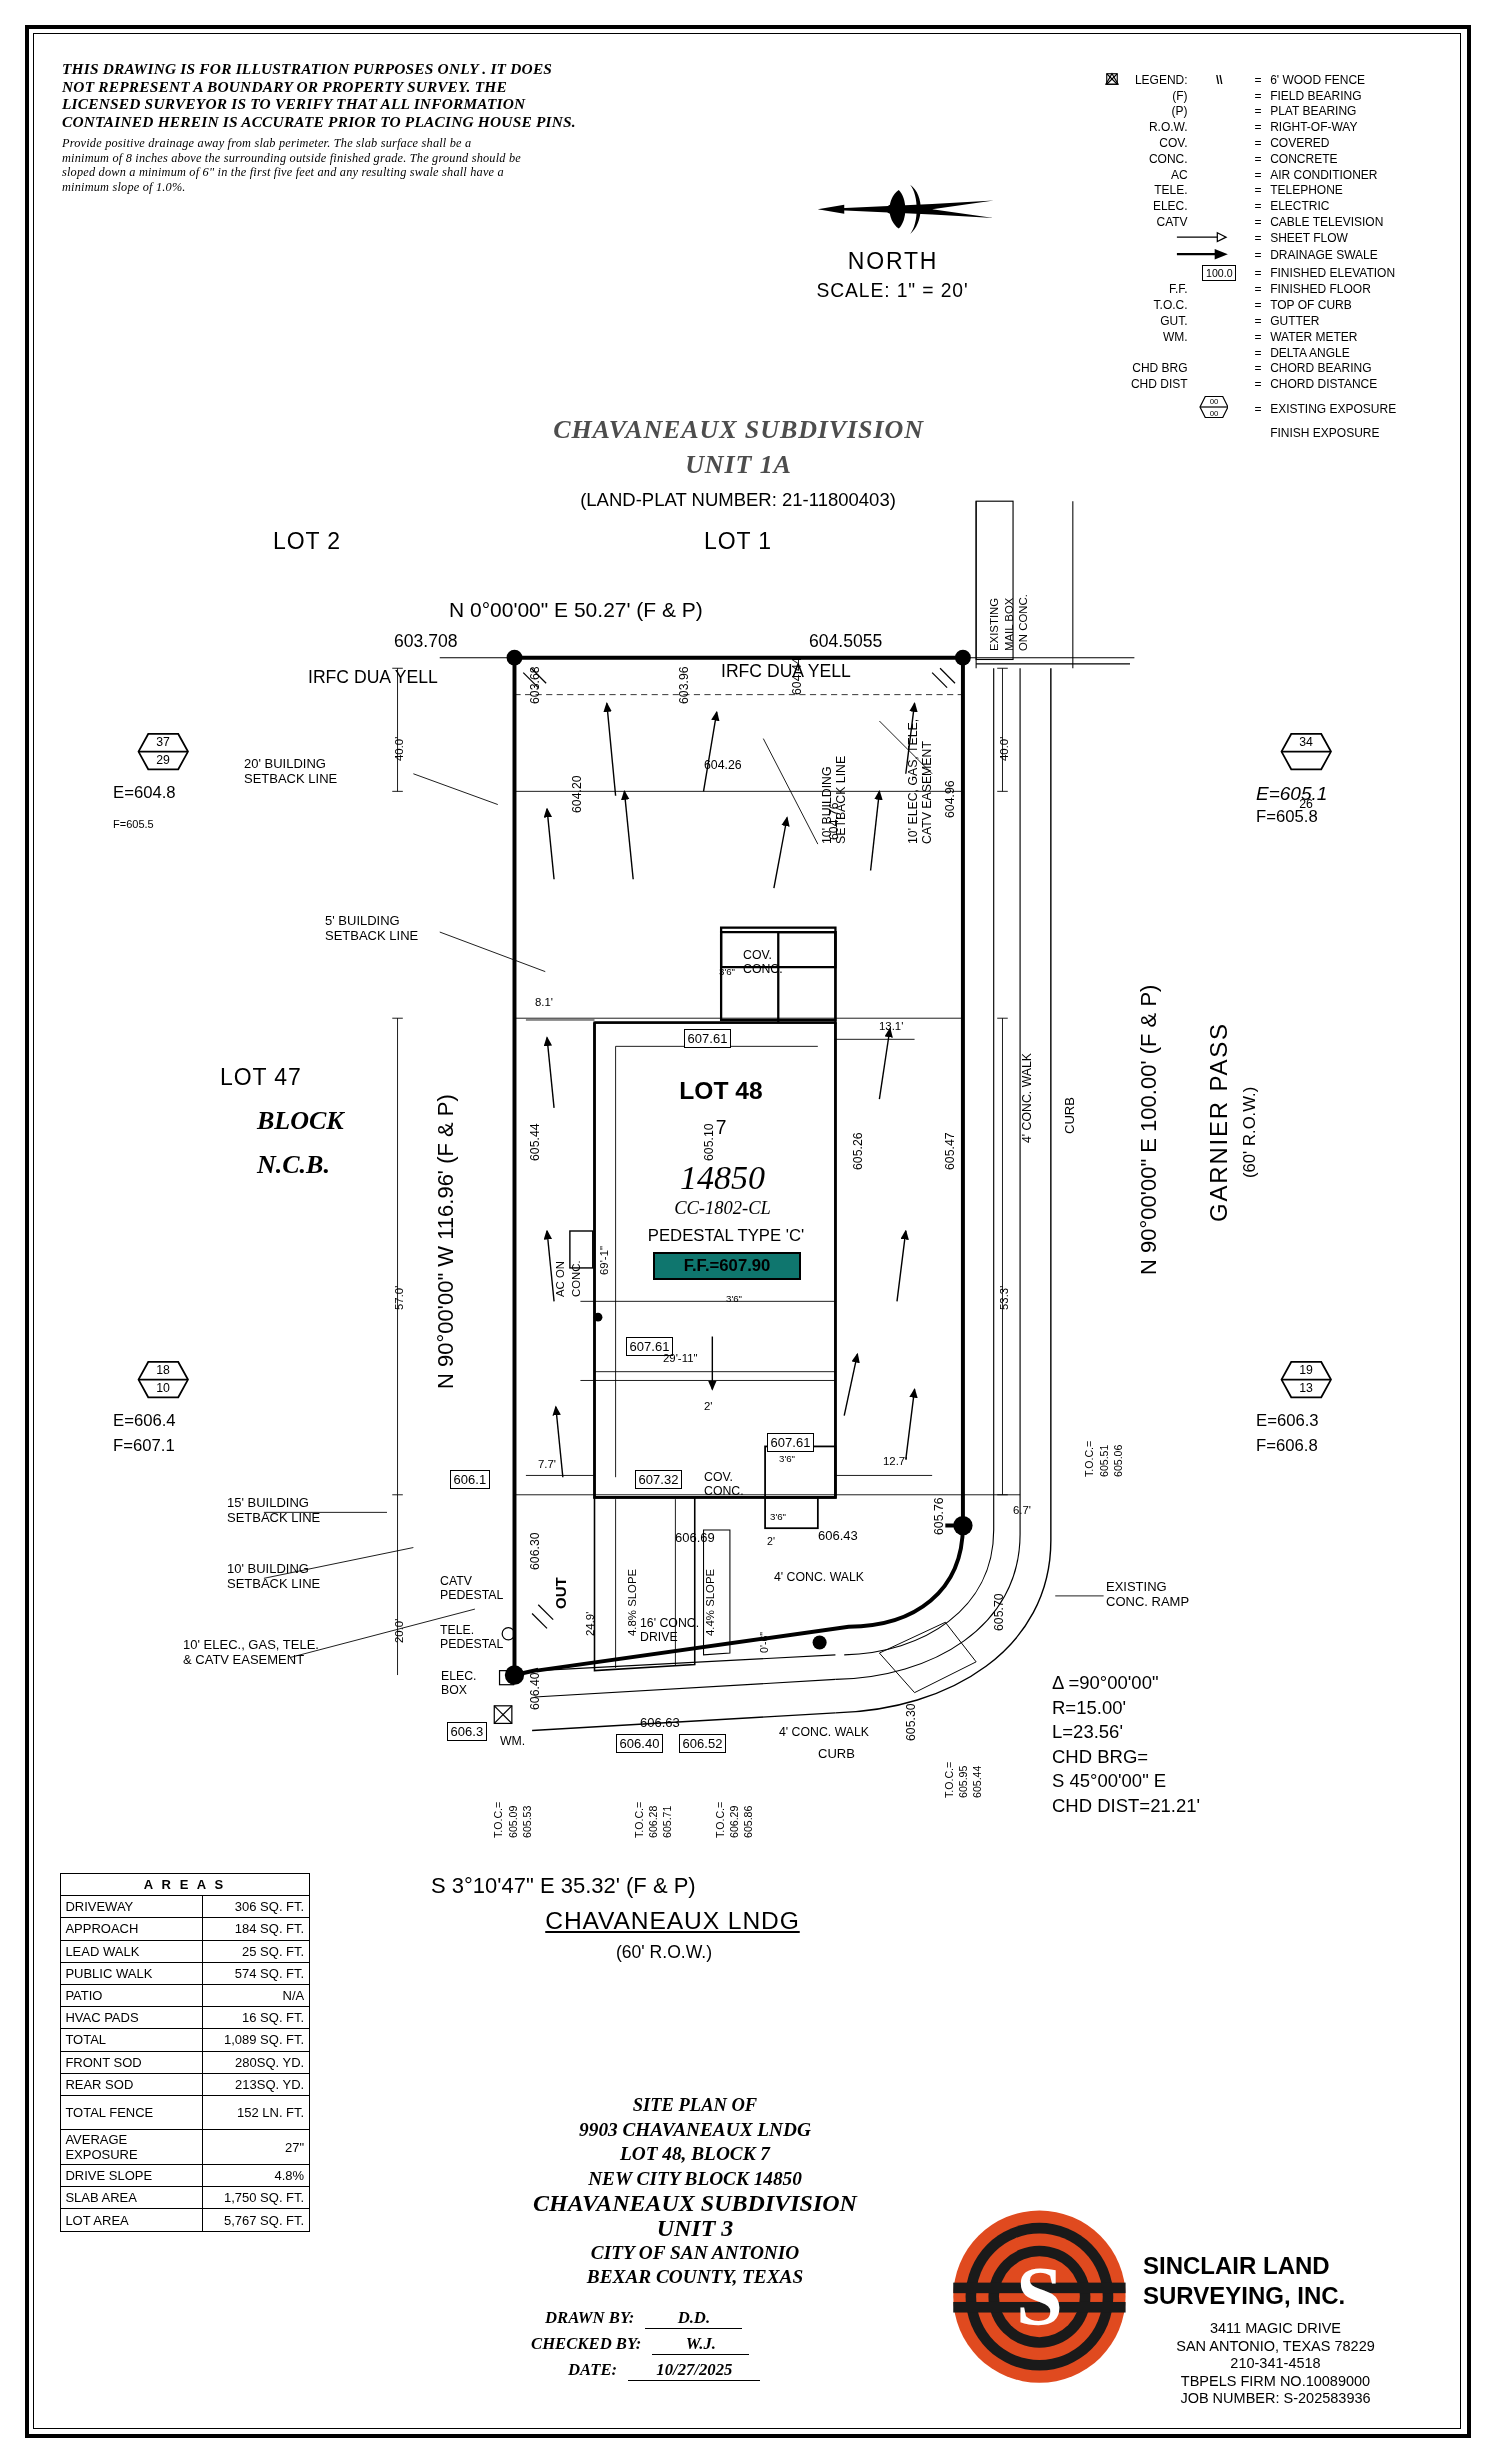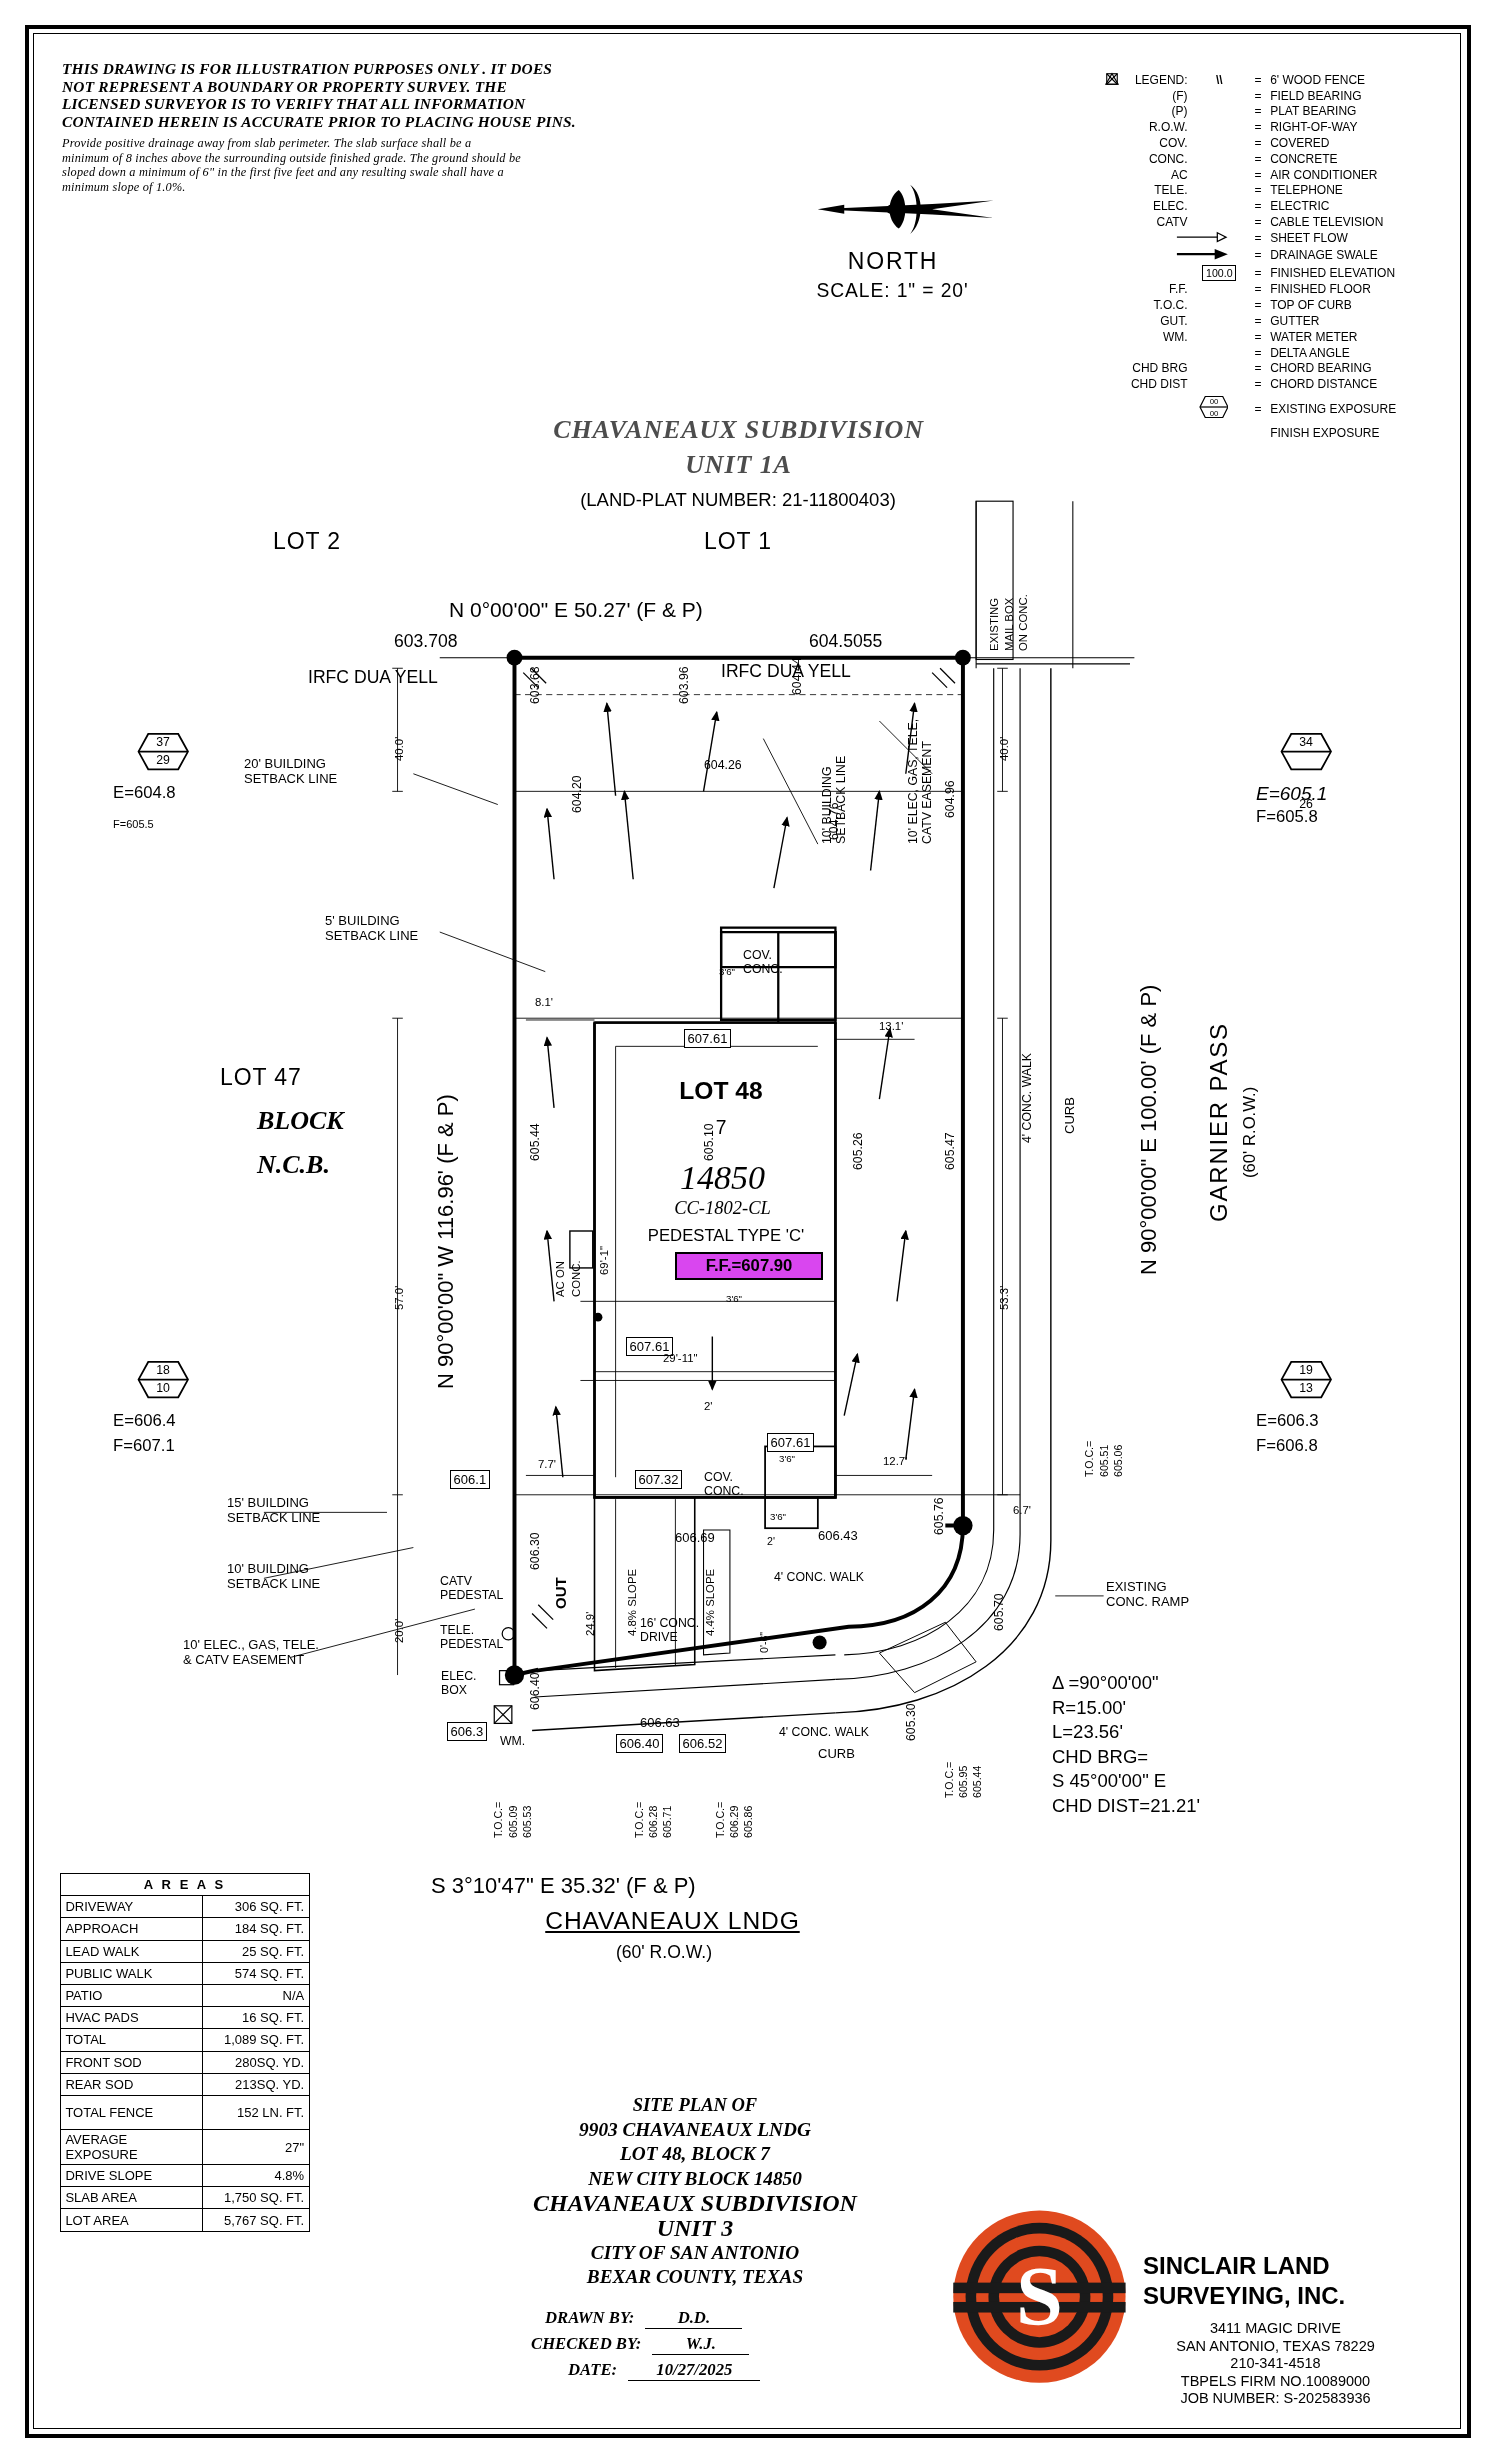--- a/index.html
+++ b/index.html
@@ -388,21 +388,21 @@
   <div class="abs sans rot90" style="left:1240px;top:1178px;font-size:16.7px;white-space:nowrap;">(60' R.O.W.)</div>
 
   <div class="abs sans ctr" style="left:466px;top:1907px;width:413px;font-size:24.6px;letter-spacing:0.9px;text-decoration:underline;">CHAVANEAUX LNDG</div>
   <div class="abs sans ctr" style="left:519px;top:1942px;width:290px;font-size:17.6px;">(60' R.O.W.)</div>
 
   <div class="abs sans bold ctr" style="left:642px;top:1077px;width:158px;font-size:24.6px;">LOT 48</div>
   <div class="abs sans ctr" style="left:642px;top:1117px;width:158px;font-size:19.3px;">7</div>
   <div class="abs ital ctr" style="left:626px;top:1159px;width:193px;font-size:34px;">14850</div>
   <div class="abs ital ctr" style="left:626px;top:1198px;width:193px;font-size:18.5px;">CC-1802-CL</div>
   <div class="abs sans ctr" style="left:616px;top:1226px;width:220px;font-size:16.7px;">PEDESTAL TYPE 'C'</div>
-  <div class="abs sans bold ctr" style="left:675px;top:1252px;width:144px;font-size:16.7px;border:2.6px solid #000;padding:1.8px 0;background:#d946ef;">F.F.=607.90</div>
+  <div class="abs sans bold ctr" style="left:653px;top:1252px;width:144px;font-size:16.7px;border:2.6px solid #000;padding:1.8px 0;background:#0f766e;">F.F.=607.90</div>
 
   <div class="abs sans" style="left:244px;top:756px;font-size:13px;line-height:15px;">
     <div>20' BUILDING</div>
     <div>SETBACK LINE</div>
   </div>
   <div class="abs sans" style="left:325px;top:913px;font-size:13px;line-height:15px;">
     <div>5' BUILDING</div>
     <div>SETBACK LINE</div>
   </div>
   <div class="abs sans" style="left:227px;top:1495px;font-size:13px;line-height:15px;">

